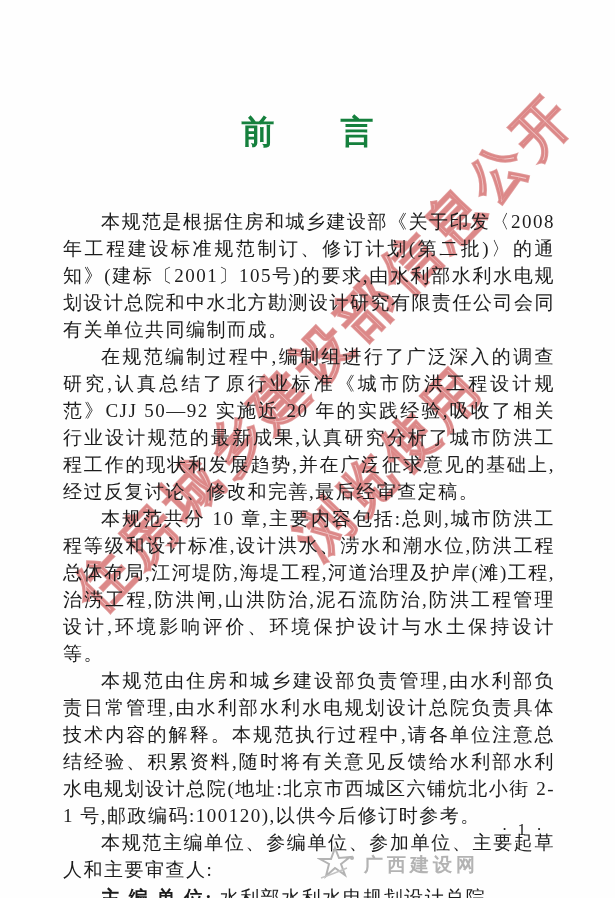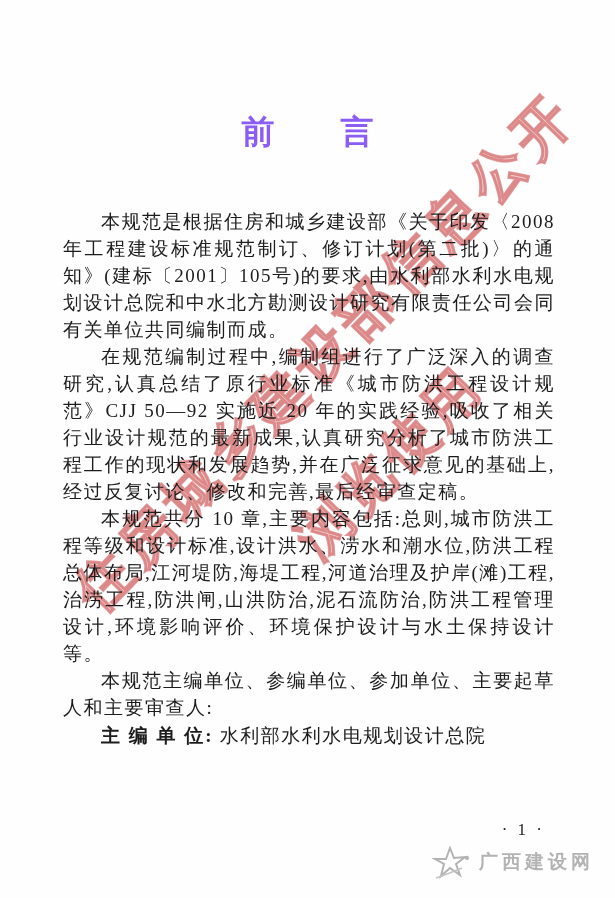--- a/index.html
+++ b/index.html
@@ -4,21 +4,21 @@
 <style>
   html,body { margin:0; padding:0; background:#888; }
   .page {
     position:relative; width:615px; height:898px; margin:0 auto;
     background:#fefefe; overflow:hidden;
     font-family:"Liberation Serif","DejaVu Serif",serif;
     color:#1c1c1c;
   }
   .title {
     position:absolute; top:110px; left:0; width:100%;
-    text-align:center; font-size:33px; font-weight:bold; color:#8b5cf6;
+    text-align:center; font-size:33px; font-weight:bold; color:#15803d;
   }
   .body-text {
     position:absolute; left:63px; top:208px; width:492px;
     font-size:19px; line-height:27px; letter-spacing:1.5px;
     text-align:justify;
   }
   .body-text p { margin:0; text-indent:2em; }
   .editor-block { margin-top:1px; padding-left:2em; }
   .editor-label { font-weight:bold; letter-spacing:2px; }
   .editor-orgs { display:inline-block; vertical-align:top; }
@@ -36,21 +36,21 @@
   }
   .wm1 { left:-50px; top:322px; width:750px; height:60px; line-height:60px;
          font-size:56px; letter-spacing:7px; }
   .wm2 { left:230px; top:432px; width:320px; height:60px; line-height:60px;
          font-size:54px; letter-spacing:6px; }
   
   .site-logo {
     position:absolute; right:8px; top:846px;
     display:flex; align-items:center; gap:5px; color:#b3b3b3;
   }
-  .logo-text-wrap { display:flex; flex-direction:column; }
+  .logo-text-wrap { display:flex; flex-direction:row; }
   .logo-name { font-size:19px; font-weight:bold; letter-spacing:4px; color:#b3b3b3; }
   .logo-caption {
     margin-top:2px; width:128px; height:4px; opacity:.75;
     background:repeating-linear-gradient(90deg,#cycle 0, #cfcfcf 0 3px, transparent 3px 5px);
   }
   .star-icon { display:block; }
 </style>
 </head>
 <body>
 
@@ -58,20 +58,21 @@
 
   <div class="wm wm1">住房城乡建设部信息公开</div>
   <div class="wm wm2">浏览使用</div>
 
   <div class="title">前　　言</div>
 
   <div class="body-text">
     <p>本规范是根据住房和城乡建设部《关于印发〈2008 年工程建设标准规范制订、修订计划(第二批)〉的通知》(建标〔2001〕105号)的要求,由水利部水利水电规划设计总院和中水北方勘测设计研究有限责任公司会同有关单位共同编制而成。</p>
     <p>在规范编制过程中,编制组进行了广泛深入的调查研究,认真总结了原行业标准《城市防洪工程设计规范》CJJ 50—92 实施近 20 年的实践经验,吸收了相关行业设计规范的最新成果,认真研究分析了城市防洪工程工作的现状和发展趋势,并在广泛征求意见的基础上,经过反复讨论、修改和完善,最后经审查定稿。</p>
     <p>本规范共分 10 章,主要内容包括:总则,城市防洪工程等级和设计标准,设计洪水、涝水和潮水位,防洪工程总体布局,江河堤防,海堤工程,河道治理及护岸(滩)工程,治涝工程,防洪闸,山洪防治,泥石流防治,防洪工程管理设计,环境影响评价、环境保护设计与水土保持设计等。</p>
+    <p>本规范由住房和城乡建设部负责管理,由水利部负责日常管理,由水利部水利水电规划设计总院负责具体技术内容的解释。本规范执行过程中,请各单位注意总结经验、积累资料,随时将有关意见反馈给水利部水利水电规划设计总院(地址:北京市西城区六铺炕北小街 2-1 号,邮政编码:100120),以供今后修订时参考。</p>
     <p>本规范主编单位、参编单位、参加单位、主要起草人和主要审查人:</p>
 
     <div class="editor-block">
       <span class="editor-label">主 编 单 位:</span>
       <span class="editor-orgs">
         <span>水利部水利水电规划设计总院</span><br>
         
       </span>
     </div>
   </div>

